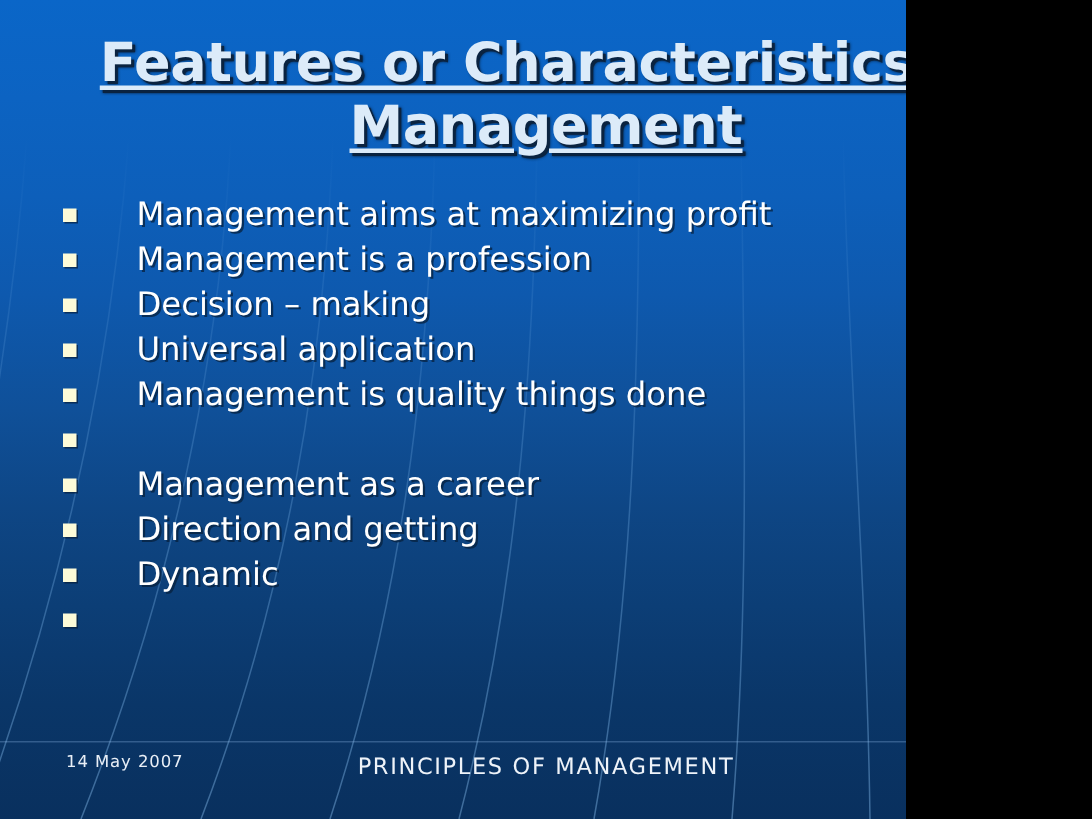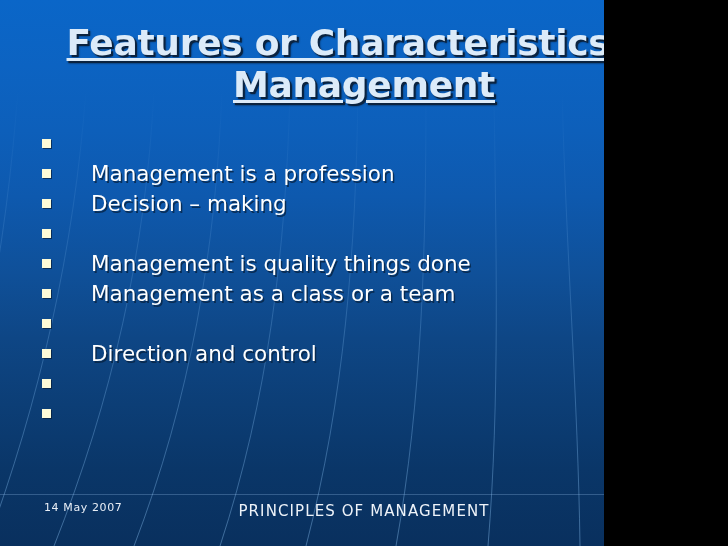--- a/index.html
+++ b/index.html
@@ -173,49 +173,52 @@
     </svg>
   </div>
 
   <div class="title-block">
     <span class="title-text">Features or Characteristics of Management</span>
   </div>
 
   <div class="bullets">
     <div class="bullet-row">
       <span class="bullet-marker"></span>
+      <span class="bullet-text">Management aims at maximizing profit</span>
     </div>
     <div class="bullet-row">
       <span class="bullet-marker"></span>
       <span class="bullet-text">Management is a profession</span>
     </div>
     <div class="bullet-row">
       <span class="bullet-marker"></span>
       <span class="bullet-text">Decision – making</span>
     </div>
     <div class="bullet-row">
       <span class="bullet-marker"></span>
+      <span class="bullet-text">Universal application</span>
     </div>
     <div class="bullet-row">
       <span class="bullet-marker"></span>
       <span class="bullet-text">Management is quality things done</span>
     </div>
     <div class="bullet-row">
       <span class="bullet-marker"></span>
-      <span class="bullet-text">Management as a class or a team</span>
-    </div>
-    <div class="bullet-row">
-      <span class="bullet-marker"></span>
-    </div>
-    <div class="bullet-row">
-      <span class="bullet-marker"></span>
-      <span class="bullet-text">Direction and control</span>
-    </div>
-    <div class="bullet-row">
-      <span class="bullet-marker"></span>
+    </div>
+    <div class="bullet-row">
+      <span class="bullet-marker"></span>
+      <span class="bullet-text">Management as a career</span>
+    </div>
+    <div class="bullet-row">
+      <span class="bullet-marker"></span>
+      <span class="bullet-text">Direction and getting</span>
+    </div>
+    <div class="bullet-row">
+      <span class="bullet-marker"></span>
+      <span class="bullet-text">Dynamic</span>
     </div>
     <div class="bullet-row">
       <span class="bullet-marker"></span>
     </div>
   </div>
 
   <div class="footer-rule"></div>
   <div class="footer">
     <span class="footer-date">14 May 2007</span>
     <span class="footer-center">PRINCIPLES OF MANAGEMENT</span>

